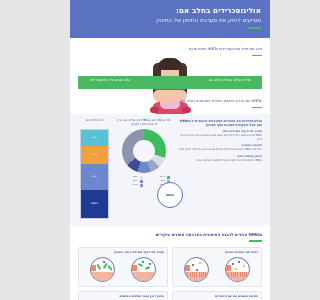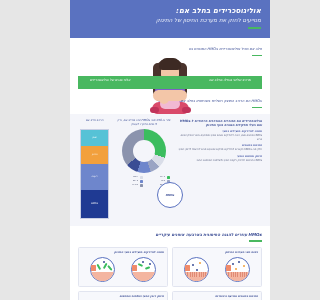--- a/index.html
+++ b/index.html
@@ -5,21 +5,21 @@
   * { box-sizing: border-box; margin: 0; padding: 0; }
   html, body {
     width: 300px; height: 300px; overflow: hidden;
     background: #e6e6e6;
     font-family: "DejaVu Sans", "Liberation Sans", sans-serif;
     direction: rtl;
   }
   #page { position: relative; width: 300px; height: 300px; background: #e6e6e6; }
   #sheet {
     position: absolute; left: 50px; top: 0; width: 200px; height: 300px;
-    background: #86efac; overflow: hidden; font-style: italic;
+    background: #86efac; overflow: hidden;
   }
 
   
   .hdr { background: #5a72c0; padding: 6px 9px 9px 9px; }
   .hdr h1 { color: #fff; font-size: 7.2px; font-weight: bold; line-height: 1.25; letter-spacing: .1px; }
   .hdr h2 { color: #e8ecf8; font-size: 5.6px; font-weight: normal; line-height: 1.3; margin-top: 2px; }
   .rule { width: 13px; height: 1.6px; background: #49b860; margin-top: 3px; }
 
   
   .hero { position: relative; height: 76px; background: #fff; overflow: hidden; }

